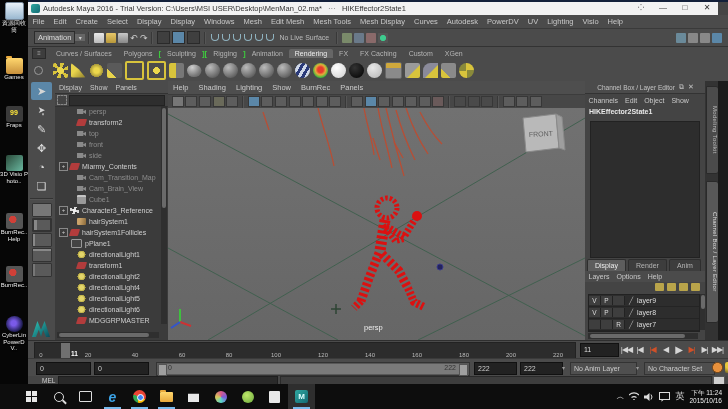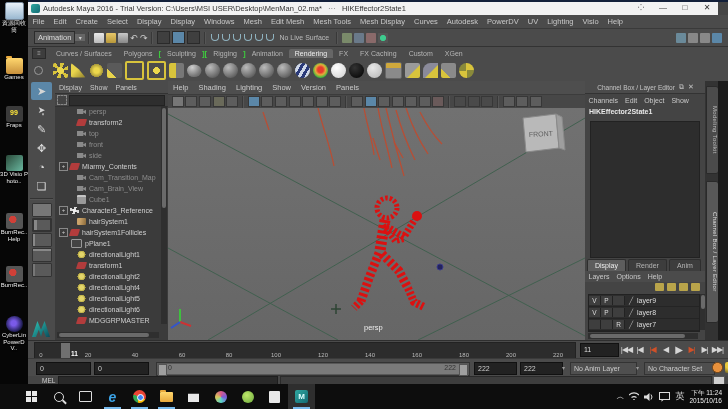--- a/index.html
+++ b/index.html
@@ -414,21 +414,21 @@
           <div class="thumb" style="left:2px;width:90px;"></div>
         </div>
     </div>
 
     <div id="vp" class="abs">
       <div id="vpmenus" class="row">
         <span>Help</span>
         <span>Shading</span>
         <span>Lighting</span>
         <span>Show</span>
-        <span>Version</span>
+        <span>BurnRec</span>
         <span>Panels</span>
       </div>
       <div id="vptools">
         <div class="vpt" style="background:#777;"></div>
         <div class="vpt"></div>
         <div class="vpt"></div>
         <div class="vpt" style="background:#6a6a5a;"></div>
         <div class="vpt"></div>
         <div class="sep"></div>
         <div class="vpt on"></div>

